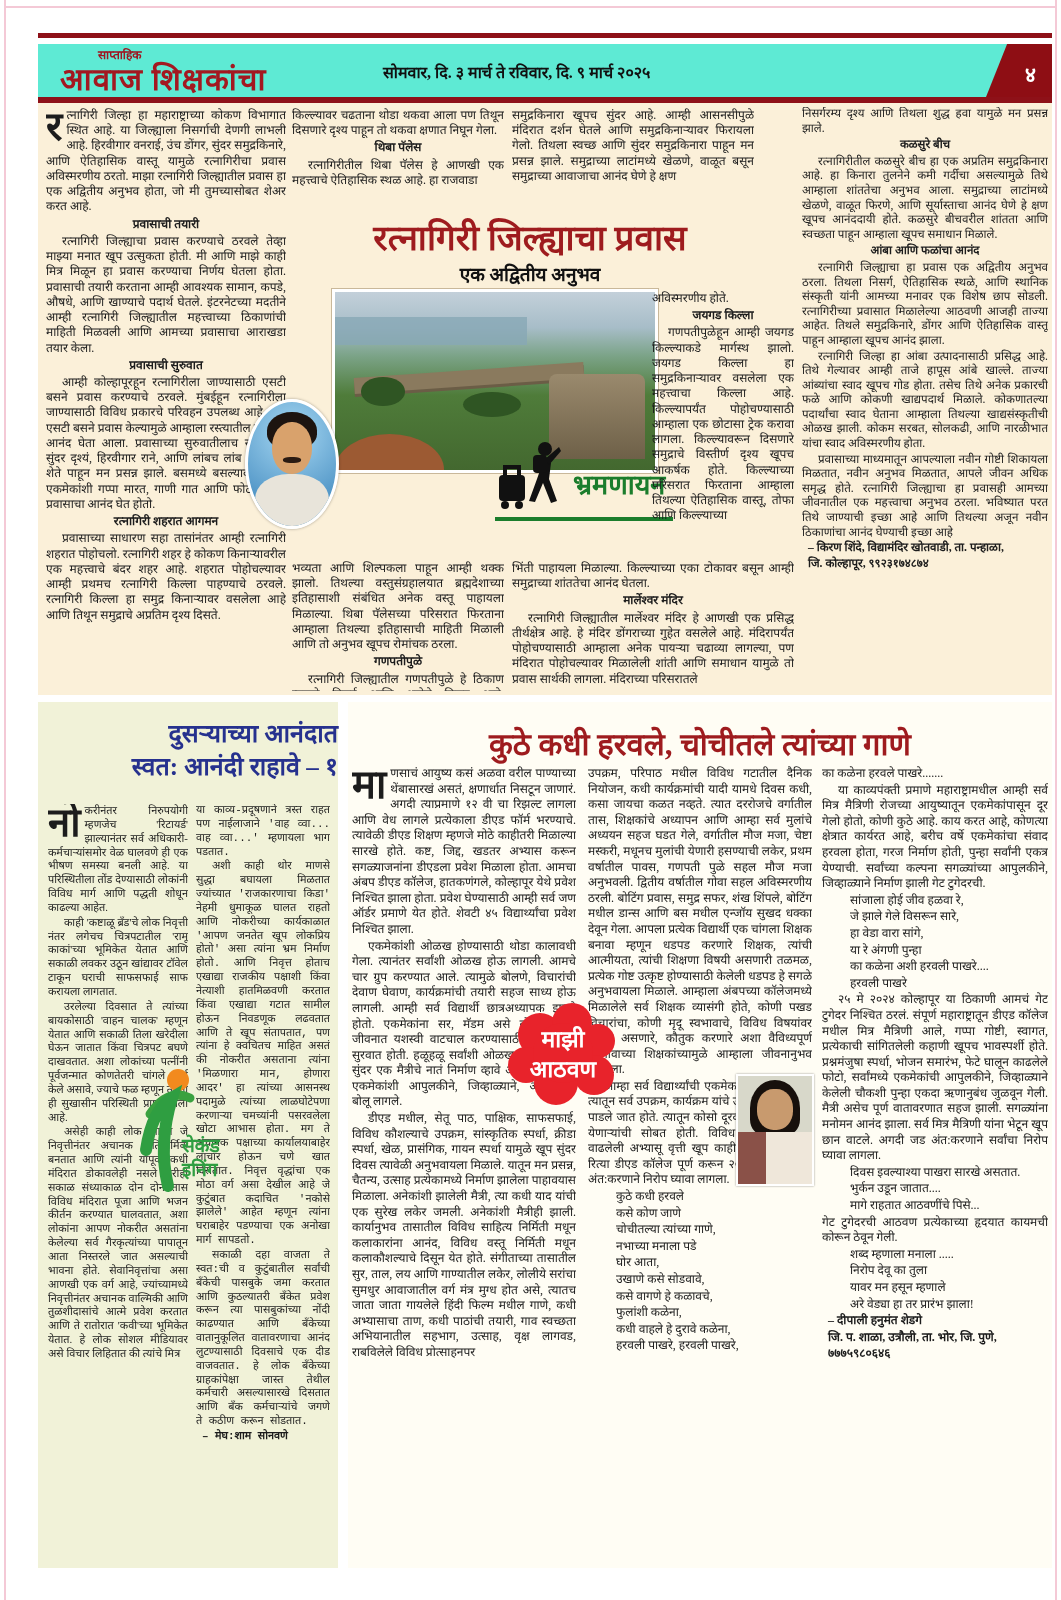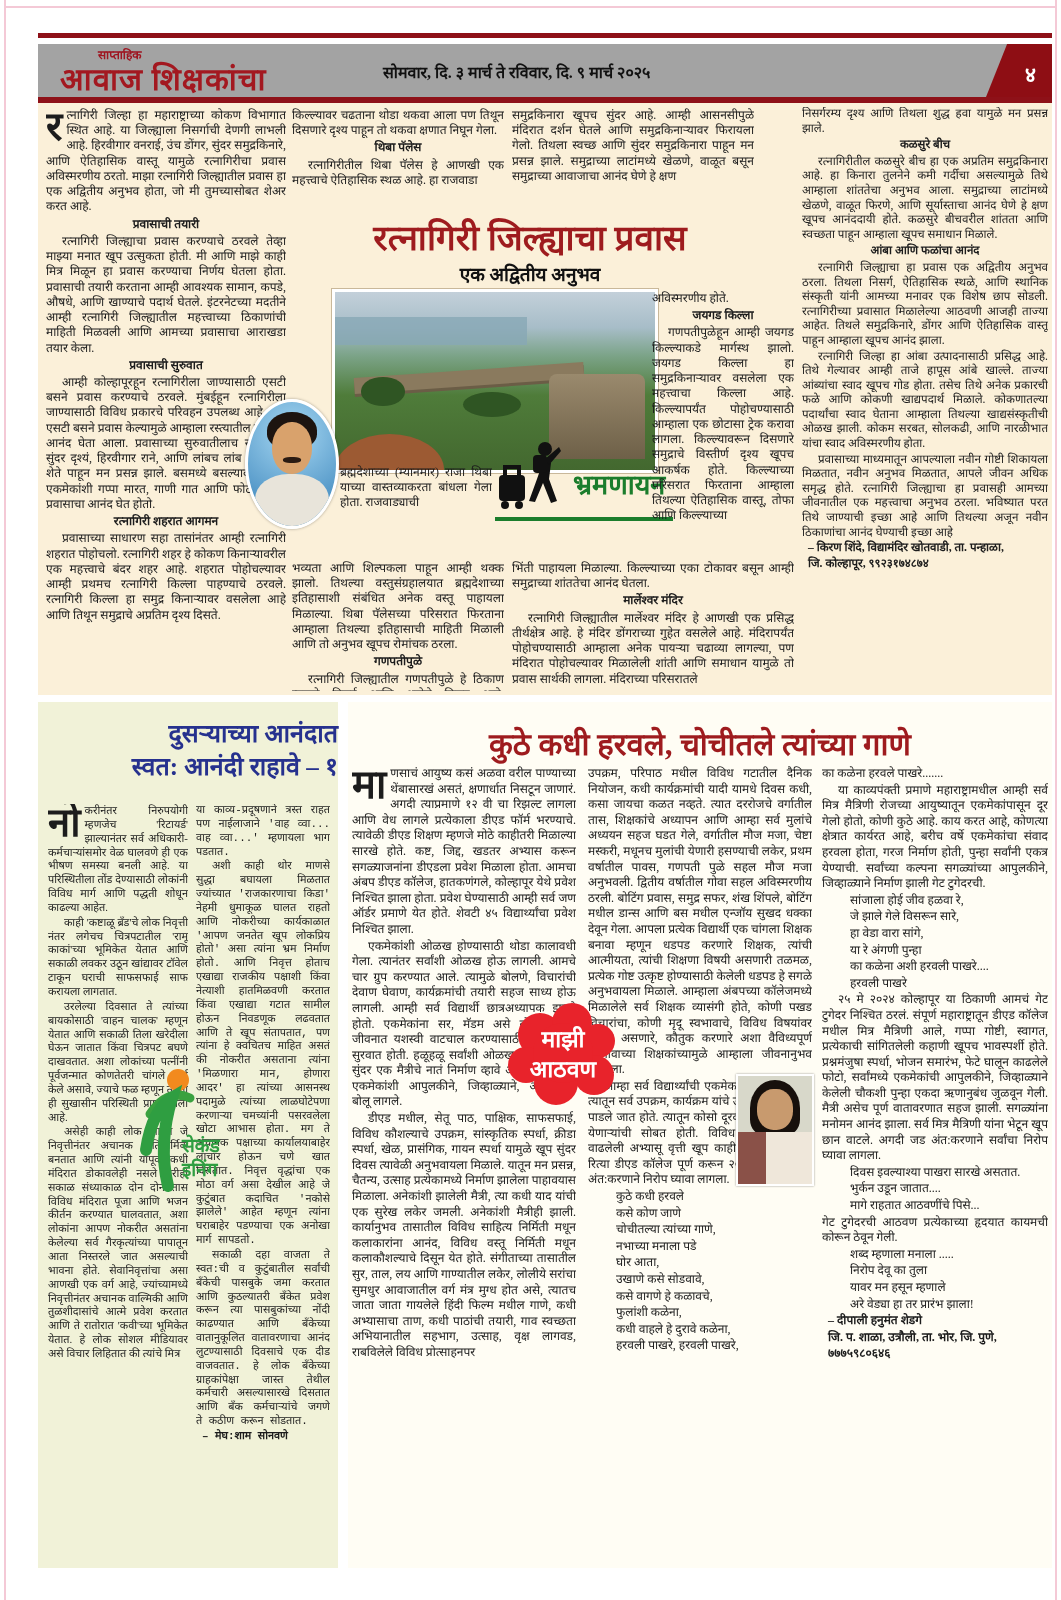--- a/index.html
+++ b/index.html
@@ -1,21 +1,21 @@
 <!DOCTYPE html>
 <html><head>
 <meta charset="utf-8">
 <style>
   html,body{margin:0;padding:0;}
   body{width:1061px;height:1600px;position:relative;background:#ffffff;
        font-family:"Liberation Serif","DejaVu Serif",serif;color:#1c1c1c;overflow:hidden;}
   .abs{position:absolute;}
   
   .top-rule{left:38px;top:33px;width:1014px;height:5px;background:#8e1118;}
-  .masthead-band{left:38px;top:44px;width:1014px;height:53px;background:#a3a3a3;}
+  .masthead-band{left:38px;top:44px;width:1014px;height:53px;background:#5eead4;}
   .weekly{position:absolute;left:60px;top:2px;font-size:12px;font-weight:bold;color:#9e1520;}
   .mast-title{position:absolute;left:22px;top:13px;font-size:31px;font-weight:bold;color:#a31820;letter-spacing:1px;}
   .date-line{position:absolute;left:345px;top:17px;font-size:16px;font-weight:bold;color:#111;}
   .pagenum-box{position:absolute;right:0;top:0;width:66px;height:53px;background:#8e0e14;
                clip-path:polygon(32% 0,100% 0,100% 100%,0 100%);}
   .pagenum{position:absolute;right:16px;top:16px;color:#fff;font-size:21px;font-weight:bold;}
   .mast-rule{left:38px;top:97px;width:1014px;height:6px;background:#8e1118;}
   .edge{background:#f4c9d6;}
   
   .travel{left:38px;top:103px;width:1014px;height:592px;background:#fbf0d9;}
@@ -122,21 +122,20 @@
     <div class="tree2"></div>
   </div>
 
   <div class="abs portrait-man">
     <div class="hair"></div>
     <div class="face"></div>
     <div class="mo"></div>
     <div class="shirt"></div>
   </div>
 
-  <div class="tcol" style="left:302px;top:362px;width:152px;height:94px;text-align:justify;">ब्रह्मदेशाच्या (म्यानमार) राजा थिबा याच्या वास्तव्याकरता बांधला गेला होता. राजवाड्याची</div>
 
   <div class="abs bhraman">
     <svg width="78" height="80" viewBox="0 0 78 80">
       <circle cx="50" cy="10" r="7" fill="#111"></circle>
       <path d="M50 17 L42 40 L34 62 L40 63 L48 44 L56 64 L62 62 L54 40 L56 24 Z" fill="#111"></path>
       <path d="M50 20 L64 8 L66 12 L54 26 Z" fill="#111"></path>
       <rect x="38" y="16" width="14" height="18" rx="4" fill="#111"></rect>
       <rect x="4" y="36" width="26" height="26" rx="4" fill="#111"></rect>
       <path d="M10 36 V28 H24 V36" stroke="#111" stroke-width="4" fill="none"></path>
       <circle cx="10" cy="66" r="4" fill="#111"></circle>

